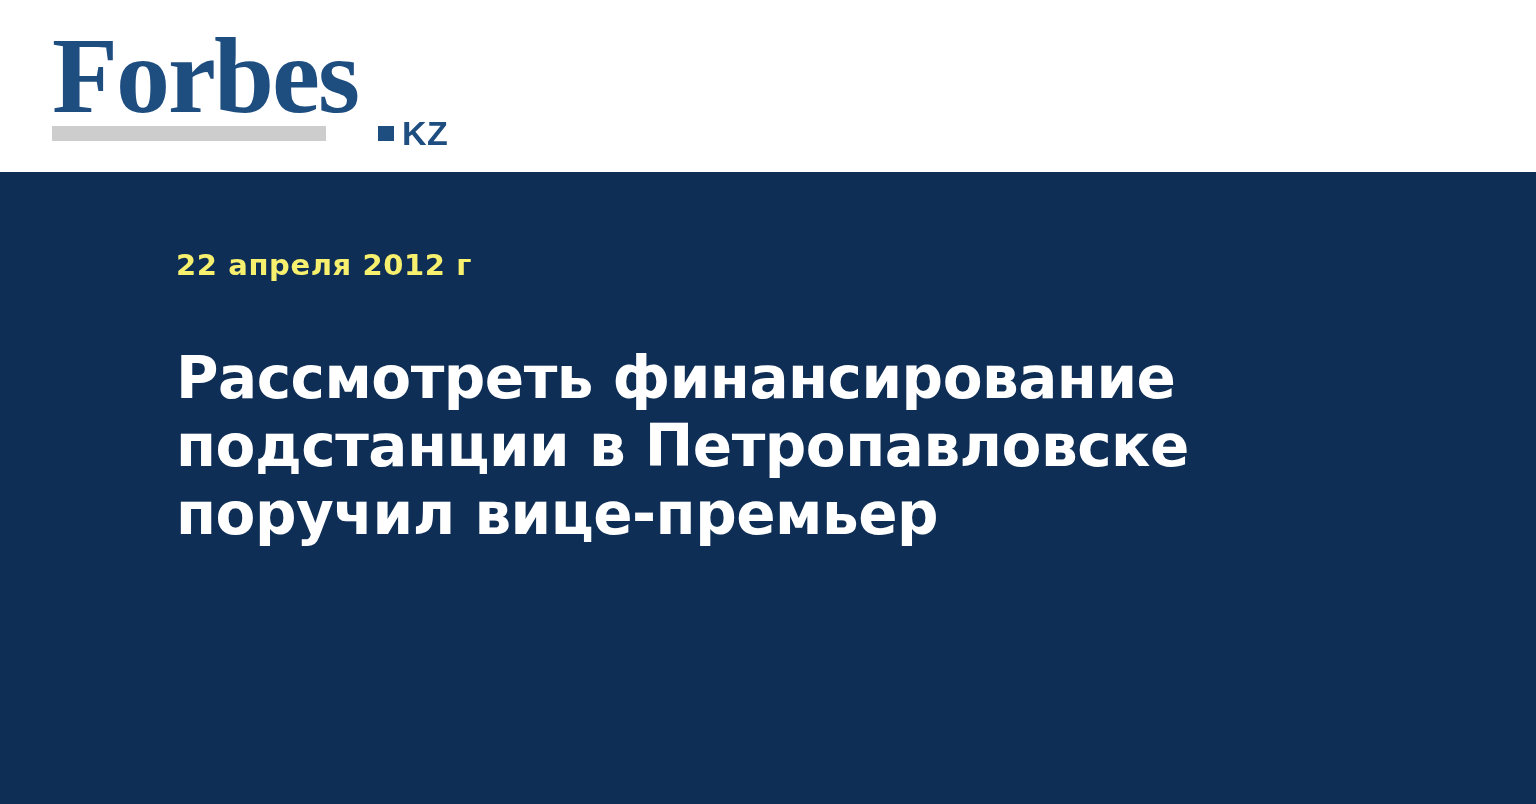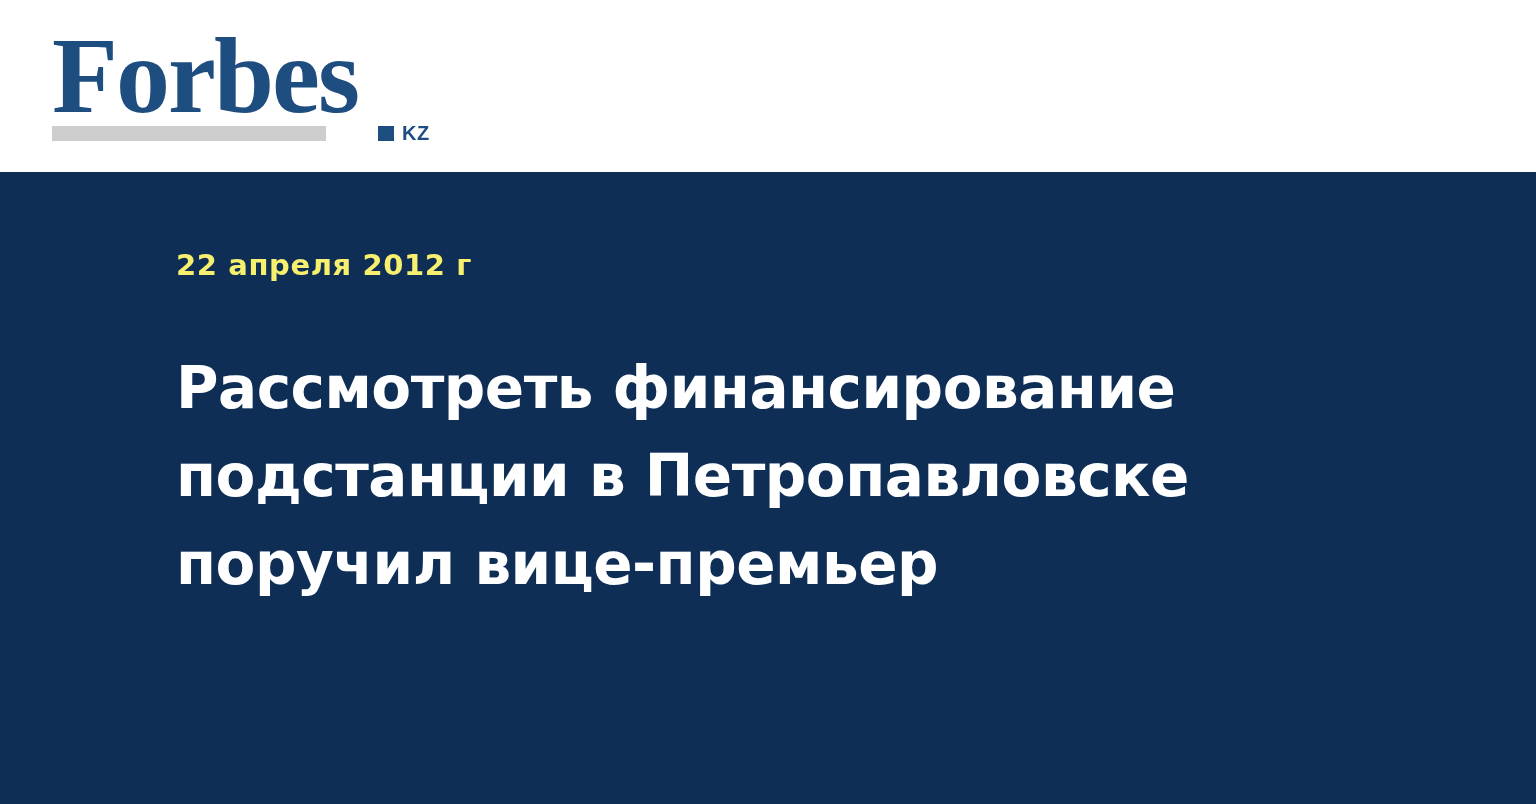--- a/index.html
+++ b/index.html
@@ -70,21 +70,21 @@
     height: 15px;
     background: #1e4d80;
   }
 
   .logo-kz {
     position: absolute;
     left: 350px;
     top: 98px;
     font-family: "Liberation Sans", sans-serif;
     font-weight: bold;
-    font-size: 20px;
+    font-size: 34px;
     line-height: 27px;
     letter-spacing: 0.5px;
     color: #1e4d80;
     white-space: nowrap;
   }
 
   
   .hero {
     position: absolute;
     left: 0;
@@ -110,21 +110,21 @@
     letter-spacing: 0.6px;
     color: #f7ef6e;
     white-space: nowrap;
   }
 
   .article-title {
     margin-top: 62px;
     font-family: "DejaVu Sans", sans-serif;
     font-weight: bold;
     font-size: 58px;
-    line-height: 88px;
+    line-height: 68px;
     letter-spacing: -0.5px;
     color: #ffffff;
     max-width: 1070px;
   }
 </style>
 </head>
 <body>
 
 <div id="page">
 

